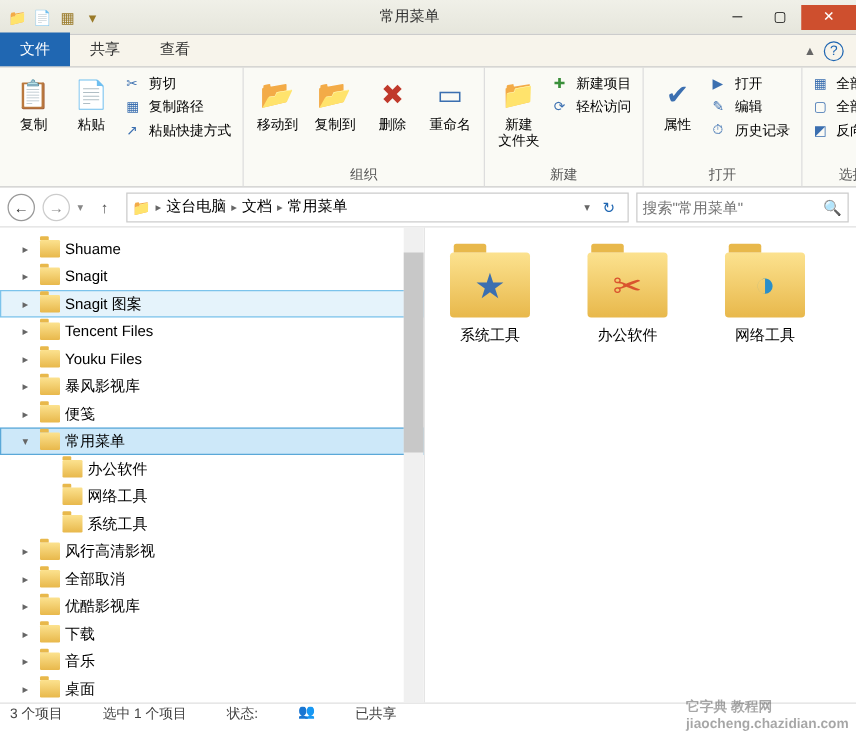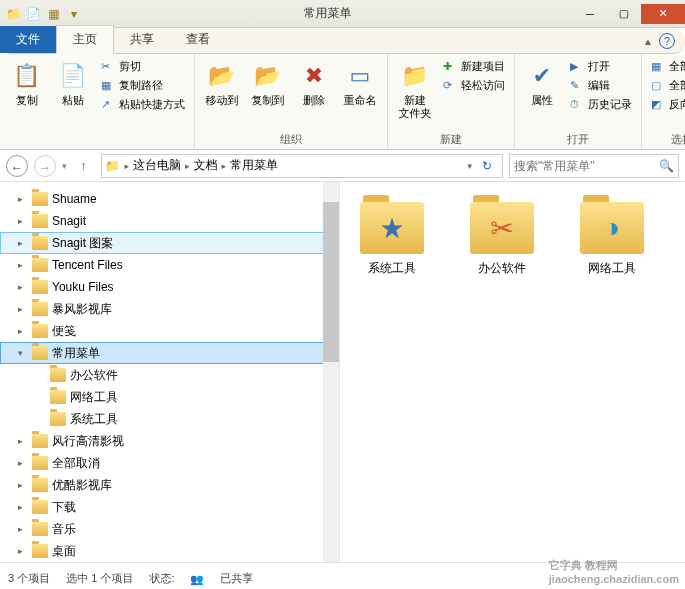--- a/index.html
+++ b/index.html
@@ -6,21 +6,21 @@
 body { width: 685px; height: 589px; background: #fff; font-size: 12px; overflow: hidden; }
 
 .titlebar { height: 28px; background: linear-gradient(#f0f0e8,#e6e6dc); display: flex; align-items: center; border-bottom: 1px solid #ccc; }
 .titlebar .qat { display: flex; gap: 4px; padding-left: 6px; }
 .titlebar .qat span { width: 16px; height: 16px; display: inline-flex; align-items: center; justify-content: center; color: #9a7a28; }
 .titlebar .title { flex: 1; text-align: center; font-size: 12px; color: #333; }
 .titlebar .winbtns { display: flex; }
 .titlebar .winbtn { width: 34px; height: 20px; display: flex; align-items: center; justify-content: center; font-size: 11px; cursor: pointer; }
 .titlebar .winbtn.close { background: #ce4f2e; color: #fff; width: 44px; }
 
-.tabs { height: 26px; background: #f7f4eb; display: flex; align-items: flex-end; border-bottom: 1px solid #ccc; position: relative; border-radius: 12px; }
+.tabs { height: 26px; background: #f7f4eb; display: flex; align-items: flex-end; border-bottom: 1px solid #ccc; position: relative; }
 .tab { padding: 5px 16px; font-size: 12px; color: #333; cursor: pointer; }
 .tab.file { background: #2067b2; color: #fff; }
 .tab.active { background: #fafaf5; border: 1px solid #ccc; border-bottom: 1px solid #fafaf5; margin-bottom: -1px; }
 .tabs .help { position: absolute; right: 10px; top: 5px; width: 16px; height: 16px; border-radius: 50%; border: 1px solid #2067b2; color: #2067b2; display: flex; align-items: center; justify-content: center; font-size: 11px; }
 .tabs .caret-up { position: absolute; right: 32px; top: 8px; color: #666; font-size: 10px; }
 
 .ribbon { height: 96px; background: #fafaf5; display: flex; border-bottom: 1px solid #ccc; }
 .group { border-right: 1px solid #ddd; padding: 4px 6px 2px; display: flex; flex-direction: column; }
 .group-body { flex: 1; display: flex; align-items: flex-start; gap: 4px; }
 .group-label { text-align: center; font-size: 11px; color: #555; padding-top: 2px; }
@@ -54,21 +54,21 @@
 .tree-item.selected { background: #cde8f9; border: 1px solid #5aa8d8; padding-left: 31px; }
 .tree .scrollbar { position: absolute; right: 0; top: 0; width: 16px; height: 100%; background: #f0f0f0; }
 .tree .scrollbar .thumb { width: 100%; height: 160px; background: #c8c8c8; margin-top: 20px; }
 
 .content { flex: 1; padding: 20px 10px; display: flex; gap: 26px; align-items: flex-start; }
 .file-item { width: 84px; text-align: center; cursor: pointer; }
 .file-item .big-folder { width: 64px; height: 52px; margin: 0 auto 6px; background: linear-gradient(#fce28f,#e8b84b); border-radius: 3px; position: relative; display: flex; align-items: center; justify-content: center; font-size: 28px; }
 .file-item .big-folder::before { content: ""; position: absolute; top: -7px; left: 3px; width: 26px; height: 7px; background: #e8b84b; border-radius: 2px 2px 0 0; }
 .file-item .fname { font-size: 12px; }
 
-.statusbar { height: 24px; border-top: 1px solid #e0e0e0; display: flex; align-items: flex-end; padding: 0 8px; font-size: 11px; gap: 16px; color: #444; }
+.statusbar { height: 24px; border-top: 1px solid #e0e0e0; display: flex; align-items: flex-start; padding: 0 8px; font-size: 11px; gap: 32px; color: #444; }
 
 .watermark { position: absolute; right: 6px; bottom: 4px; font-size: 11px; color: rgba(0,0,0,0.35); font-weight: bold; }
 
 
 .col-blue { color: #3b6fb0; }
 .col-orange { color: #d97828; }
 .col-red { color: #c0392b; }
 .col-green { color: #3a8f3a; }
 </style>
 </head>
@@ -84,21 +84,20 @@
   <div class="title">常用菜单</div>
   <div class="winbtns">
     <div class="winbtn">─</div>
     <div class="winbtn">▢</div>
     <div class="winbtn close">✕</div>
   </div>
 </div>
 
 <div class="tabs">
   <div class="tab file">文件</div>
-  <div class="tab active">主页</div>
   <div class="tab">共享</div>
   <div class="tab">查看</div>
   <div class="caret-up">▲</div>
   <div class="help">?</div>
 </div>
 
 <div class="ribbon">
   <div class="group">
     <div class="group-body">
       <div class="bigbtn">

